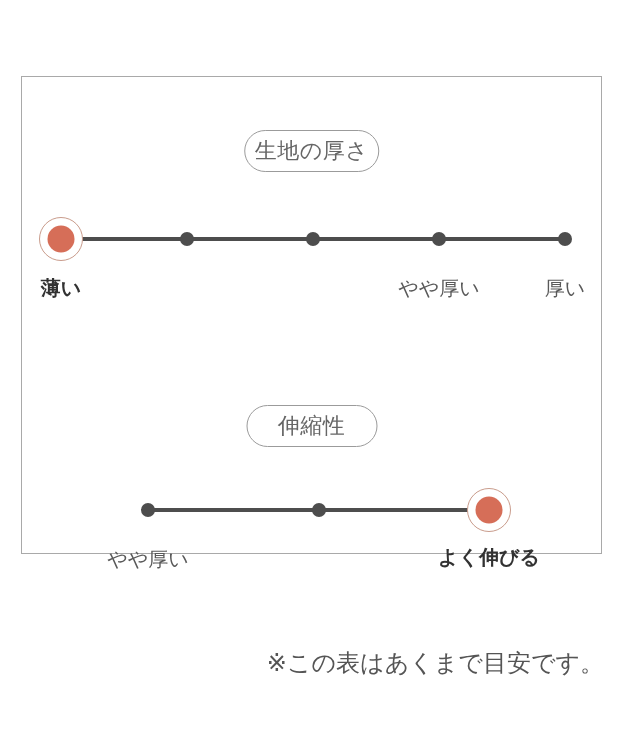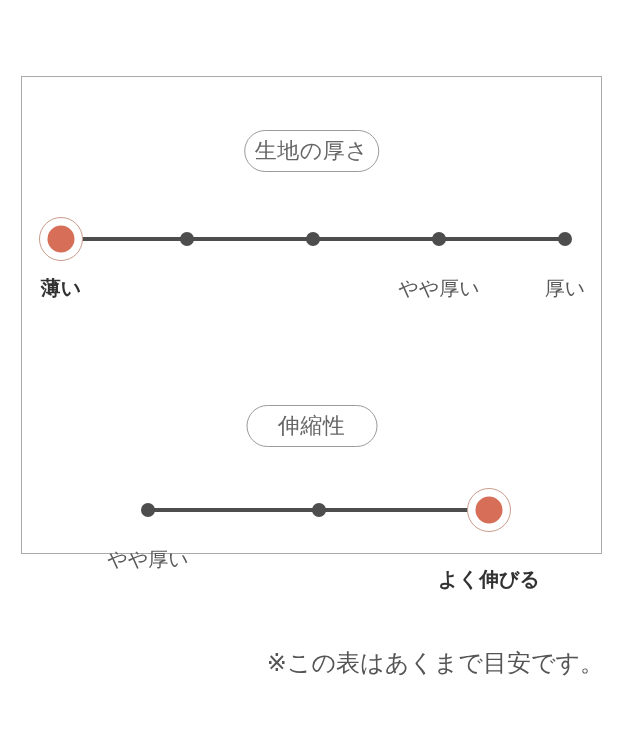--- a/index.html
+++ b/index.html
@@ -71,15 +71,15 @@
     <div class="opt" style="left: 543px; top: 198px;">厚い</div>
     <div class="pill" style="top: 328px; justify-content: center;">
       <span class="pill-text">伸縮性</span>
     </div>
     <div class="line" style="left: 126px; top: 431px; width: 341px;"></div>
     <div class="dot" style="left: 126px; top: 433px;"></div>
     <div class="opt" style="left: 126px; top: 469px;">やや厚い</div>
     <div class="dot" style="left: 296.5px; top: 433px;"></div>
     <div class="ring" style="left: 467px; top: 433px;"></div>
     <div class="dot selected" style="left: 467px; top: 433px;"></div>
-    <div class="opt selected" style="left: 467px; top: 489px;">よく伸びる</div>
+    <div class="opt selected" style="left: 467px; top: 467px;">よく伸びる</div>
   </div>
 <div class="footnote">※この表はあくまで目安です。</div>
 
 </body></html>

